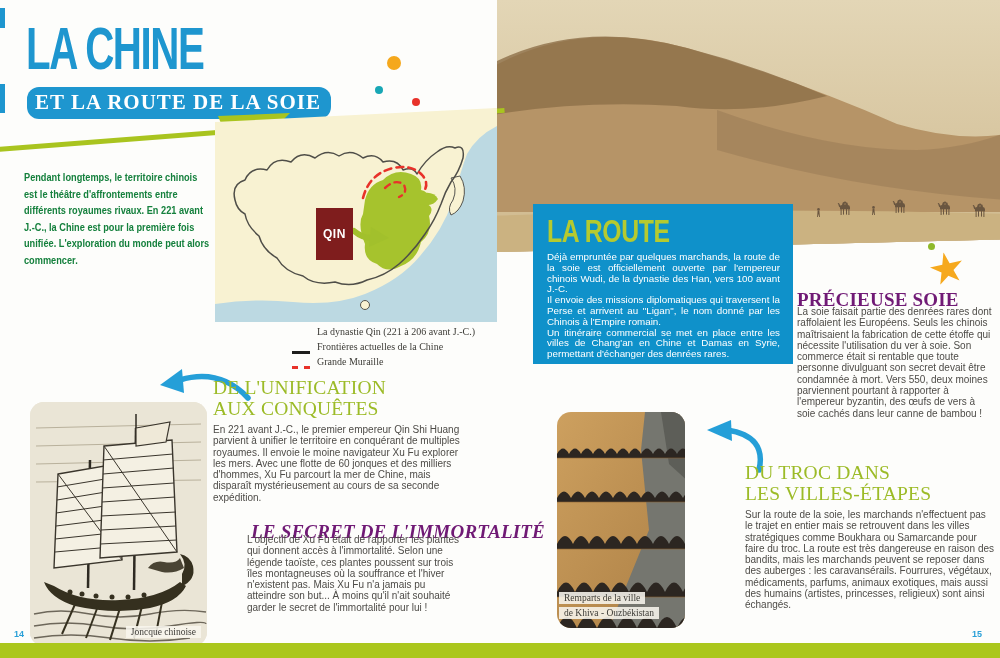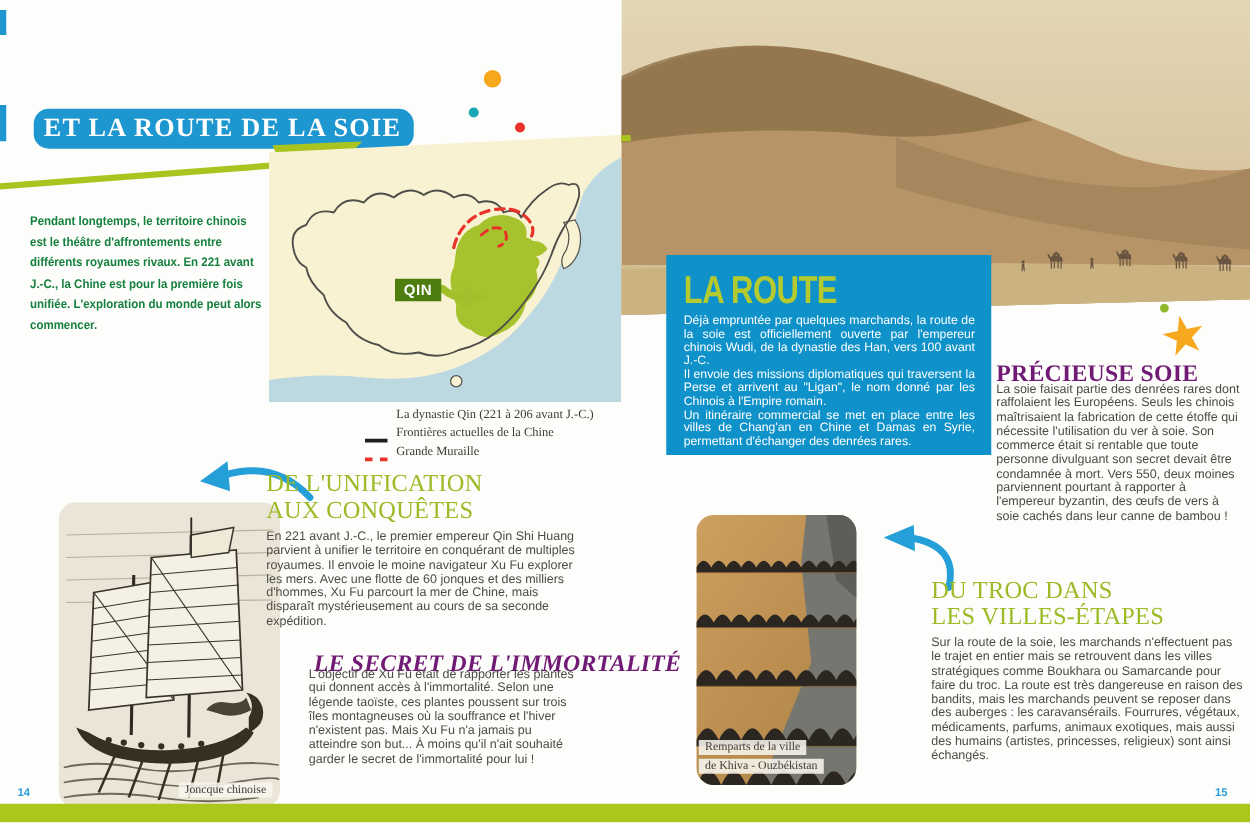--- a/index.html
+++ b/index.html
@@ -17,22 +17,22 @@
   .edge-mark{left:0;width:5px;background:#1e96cf;}
   .dot{border-radius:50%;}
 
   
   .lime-line{left:-4px;top:147px;width:510px;height:5px;background:#a9c41f;
              transform:rotate(-4.4deg);transform-origin:left center;}
   .lime-notch{left:218px;top:113px;width:72px;height:52px;background:#a9c41f;
               clip-path:polygon(0 6%,100% 0,28% 100%);}
   .map-panel{left:215px;top:108px;width:282px;height:214px;background:#f8f2d2;
              clip-path:polygon(0 14px,100% 0,100% 100%,0 100%);}
-  .qin-badge{left:101px;top:115px;background:#4d7c0f;color:#fff;font-weight:800;
-             font-size:12px;padding:2px 7px;letter-spacing:.5px;}
+  .qin-badge{left:101px;top:100px;background:#7f1d1d;color:#fff;font-weight:800;
+             font-size:12px;padding:19px 7px;letter-spacing:.5px;}
   .legend{left:292px;top:324px;width:200px;font-size:10px;color:#3c3b36;line-height:15px;}
   .legend-row{display:flex;align-items:flex-end;}
   .legend-marker{width:18px;margin-right:7px;flex:0 0 18px;}
   .marker-solid{height:0;border-top:3px solid #1e1e1c;}
   .marker-dashed{height:0;border-top:3px dashed #e8322a;}
   .legend-indent{margin-left:25px;}
 
   
   .intro{left:24px;top:170px;width:205px;color:#15803d;font-weight:700;font-size:10px;line-height:16.6px;}
   .intro .condensed{transform:scaleX(.92);}
@@ -107,20 +107,23 @@
       <use href="#walker" x="375" y="206"></use>
       <use href="#camel" x="395" y="198"></use>
       <use href="#camel" x="440" y="200"></use>
       <use href="#camel" x="475" y="202"></use>
     </svg>
   </div>
 
   <div class="abs edge-mark" style="top:8px;height:20px;"></div>
   <div class="abs edge-mark" style="top:84px;height:29px;"></div>
 
+  <h1 class="abs main-title" style="margin:0;">
+    <span class="condensed">LA CHINE</span>
+  </h1>
   <div class="abs subtitle serif">ET LA ROUTE DE LA SOIE</div>
 
   <div class="abs dot" style="left:387px;top:56px;width:14px;height:14px;background:#f5a81c;"></div>
   <div class="abs dot" style="left:375px;top:86px;width:8px;height:8px;background:#18a7b5;"></div>
   <div class="abs dot" style="left:412px;top:98px;width:8px;height:8px;background:#e8322a;"></div>
 
   <div class="abs lime-line"></div>
   <div class="abs lime-notch"></div>
 
   <div class="abs map-panel">
@@ -153,21 +156,21 @@
 
   <p class="abs intro" style="margin:0;">
     <span class="condensed">Pendant longtemps, le territoire chinois est le théâtre d'affrontements entre différents royaumes rivaux. En 221 avant J.-C., la Chine est pour la première fois unifiée. L'exploration du monde peut alors commencer.</span>
   </p>
 
   <svg class="abs" style="left:158px;top:364px;" width="95" height="44" viewBox="0 0 95 44">
     <path d="M90,34 Q62,4 22,16" fill="none" stroke="#259fd8" stroke-width="5.5" stroke-linecap="round"></path>
     <polygon points="24,5 2,21 26,29" fill="#259fd8"></polygon>
   </svg>
 
-  <div class="abs figure" style="left:30px;top:402px;width:177px;height:244px;background:#eae5d6;margin-left:17px;">
+  <div class="abs figure" style="left:30px;top:402px;width:177px;height:244px;background:#eae5d6;">
     <svg width="177" height="244" viewBox="0 0 177 244">
       <rect width="177" height="244" fill="#eae5d6"></rect>
       <g stroke="#b9b19c" stroke-width="1">
         <line x1="6" y1="26" x2="171" y2="22"></line>
           <line x1="6" y1="44" x2="171" y2="40"></line>
         <line x1="6" y1="62" x2="171" y2="58"></line>
           <line x1="6" y1="80" x2="171" y2="78"></line>
       </g>
       <g stroke="#6d675a" stroke-width="1.4" fill="none">
         <path d="M4,212 Q30,206 60,212 T120,212 T176,210"></path>

